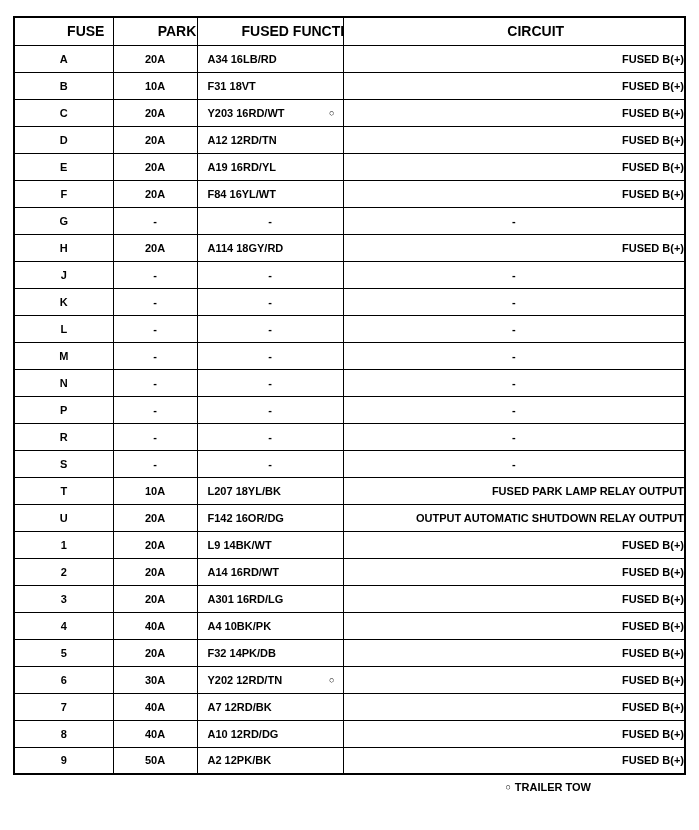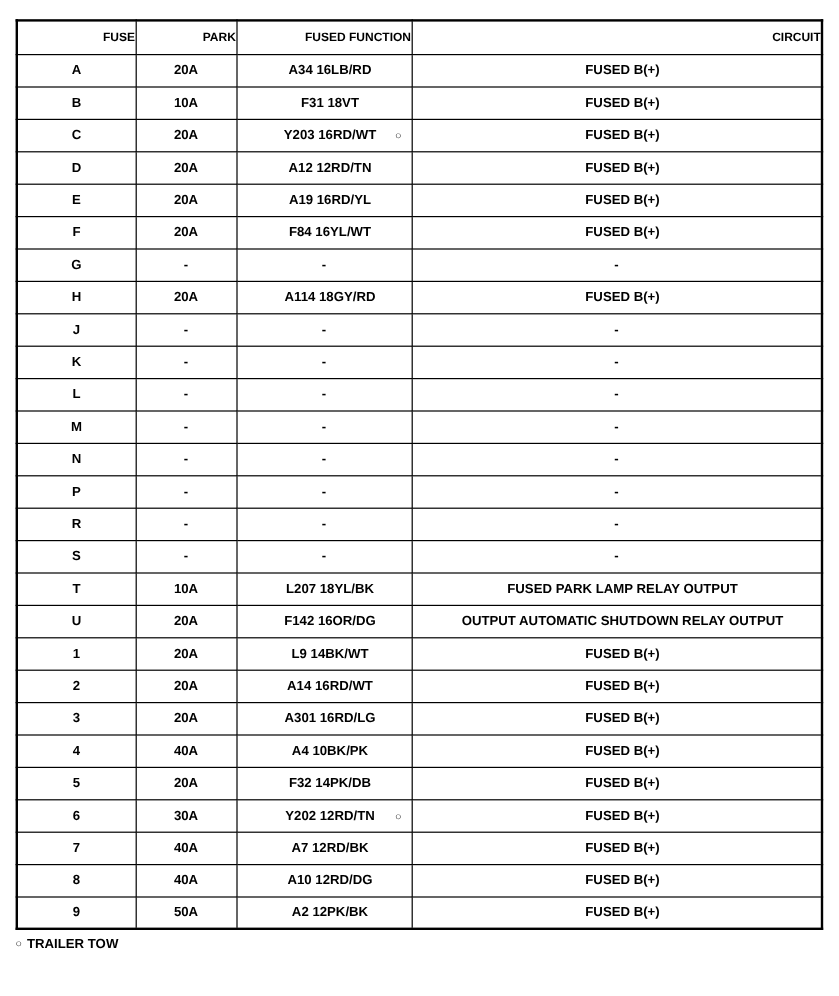--- a/index.html
+++ b/index.html
@@ -26,47 +26,48 @@
   th, td {
     border: 1.5px solid #000;
     font-weight: bold;
     font-size: 11px;
     height: 27px;
     padding: 0;
     overflow: hidden;
     white-space: nowrap;
   }
   th {
-    font-size: 10px;
-    text-align: right;
+    font-size: 14px;
+    text-align: center;
     height: 28px;
     padding-left: 44px;
   }
   td.col-fuse, td.col-amps { text-align: center; }
   td.col-circuit {
-    text-align: center;
+    text-align: left;
     padding-left: 10px;
     position: relative;
   }
   td.col-circuit.center { text-align: center; padding-left: 0; }
   td.col-function {
-    text-align: center;
+    text-align: right;
     padding-left: 10px;
   }
   td.col-function.center { text-align: center; padding-left: 0; }
   .marker {
     position: absolute;
     right: 8px;
     top: 50%;
     transform: translateY(-50%);
     font-size: 9px;
     font-weight: bold;
   }
   .footer-note {
     width: 673px;
+    text-align: right;
     padding: 6px 95px 0 0;
     font-weight: bold;
     font-size: 11px;
   }
   .footer-note .footer-marker {
     font-size: 9px;
     margin-right: 4px;
     vertical-align: 1px;
   }
 </style>

